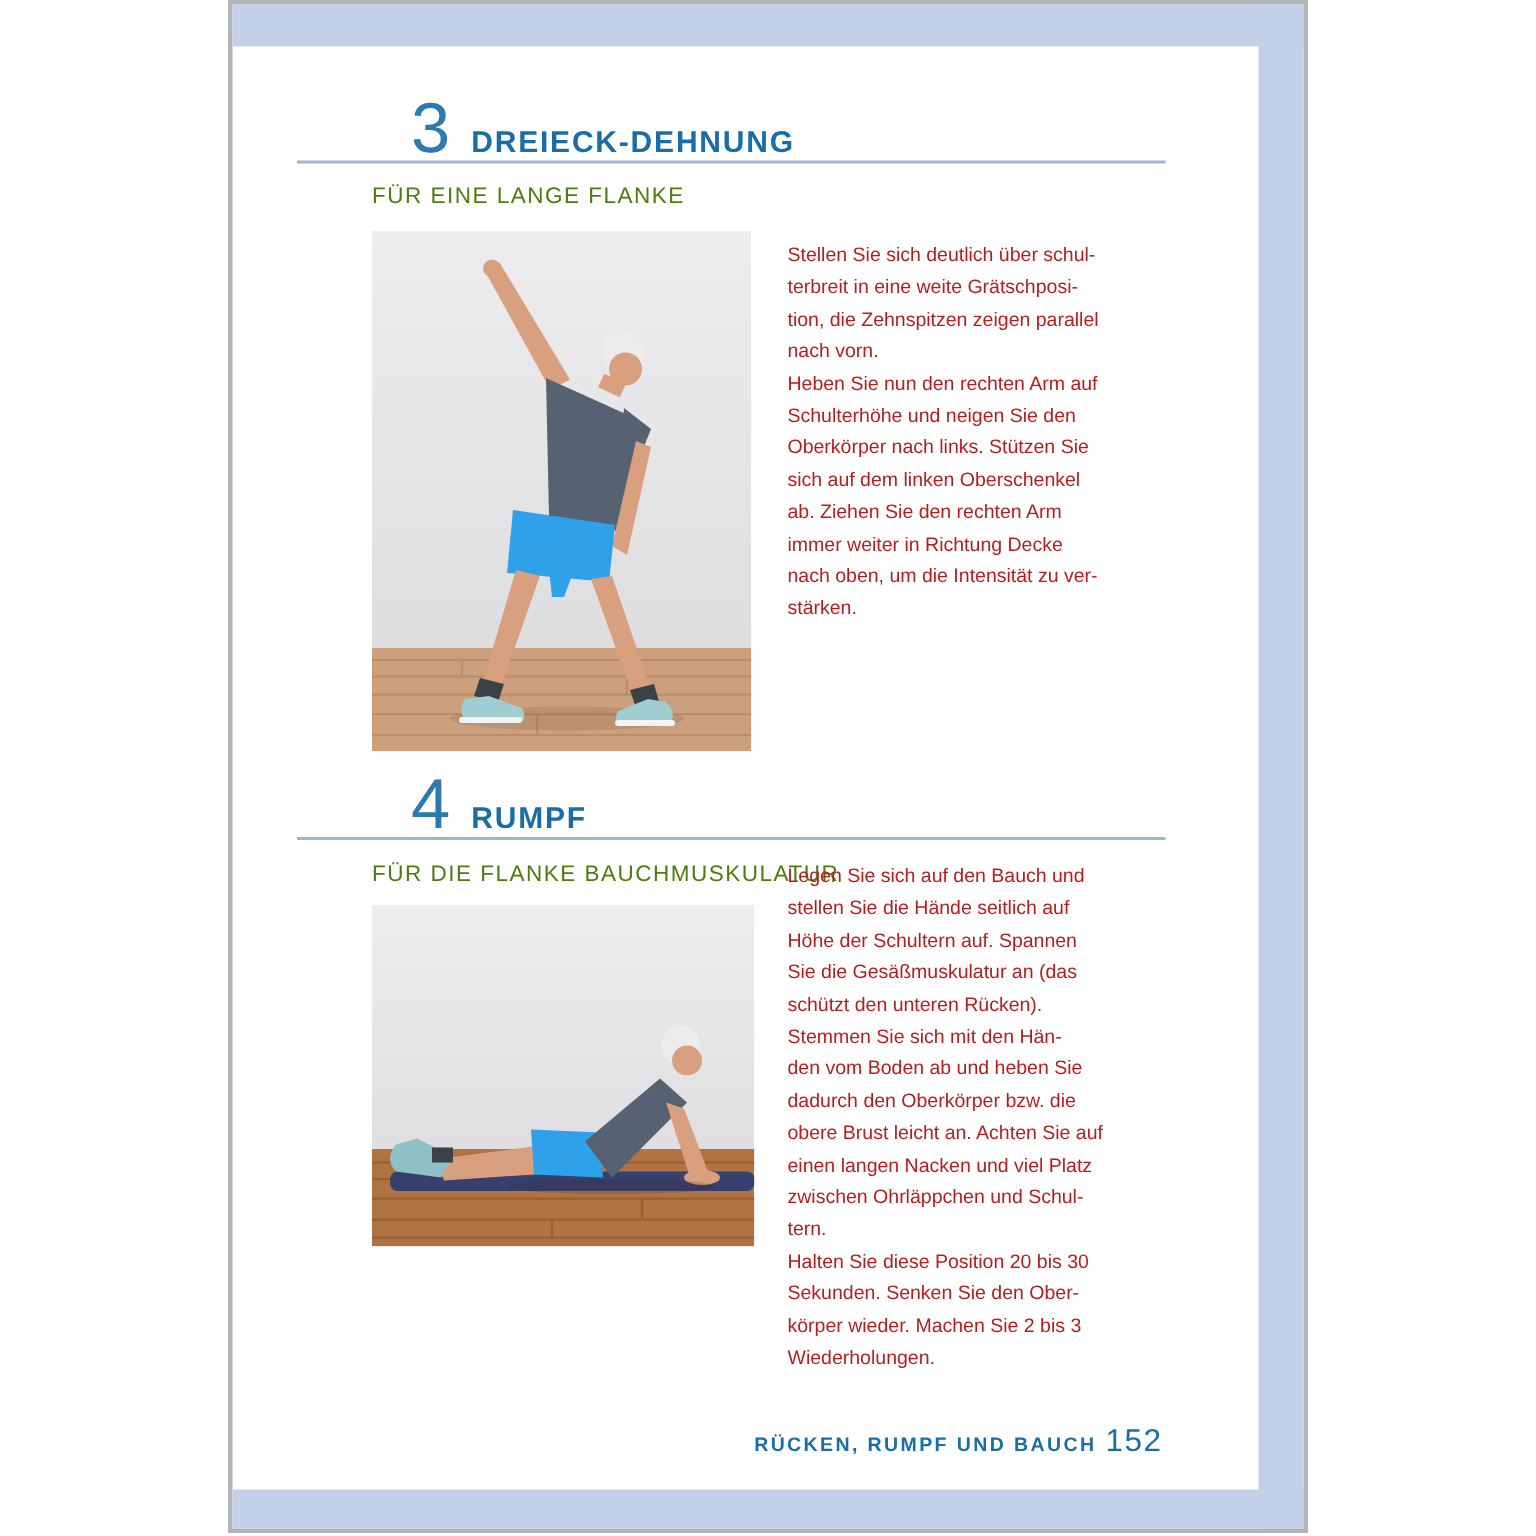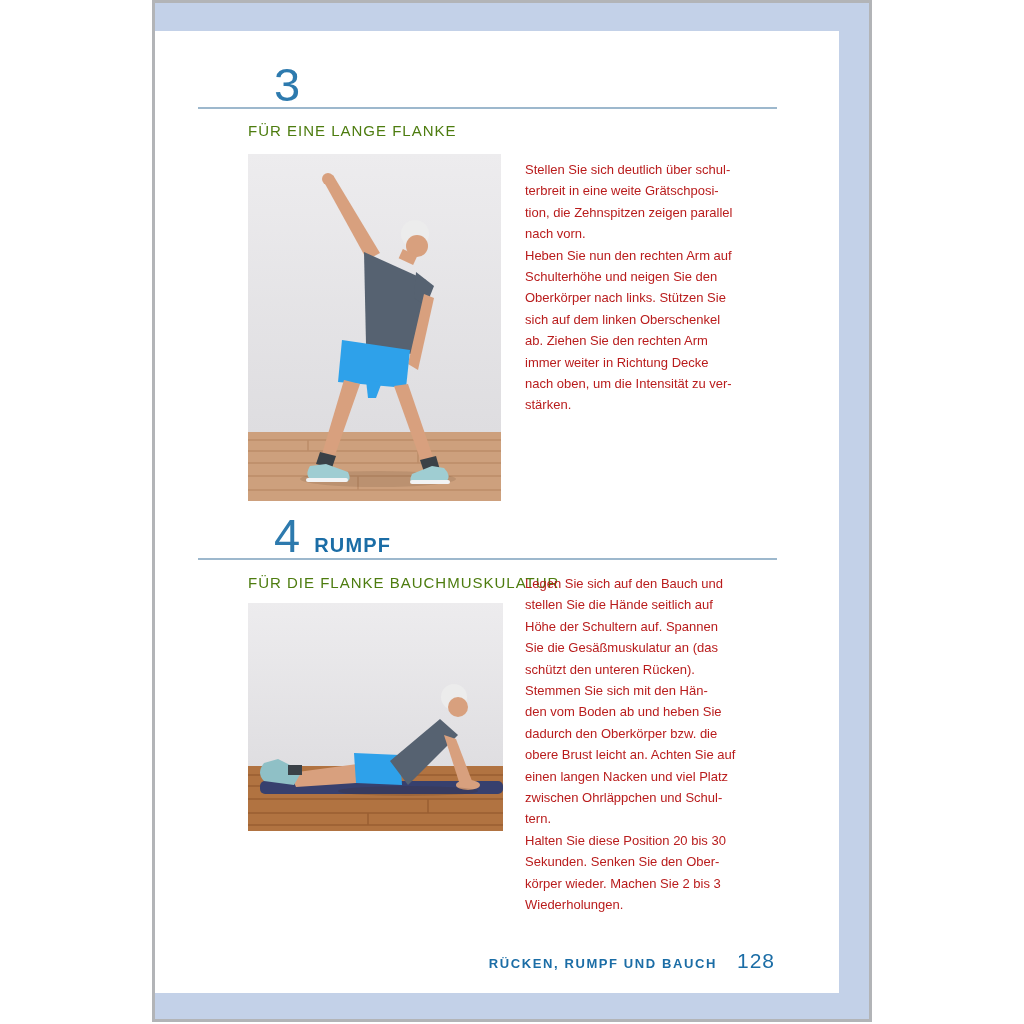--- a/index.html
+++ b/index.html
@@ -53,39 +53,40 @@
     position:absolute; left:370px; width:278px;
     font-size:13px; line-height:21.4px; color:#b91c1c;
     white-space:pre-line;
   }
   .bodytext-1 { top:156px; }
   .bodytext-2 { top:570px; }
 
   
   .footer {
     position:absolute; top:946px; right:94px;
-    display:flex; align-items:baseline; gap:20px;
+    display:flex; align-items:baseline; gap:6px;
   }
   .footer-label { font-size:13px; font-weight:700; color:#1b6da6; letter-spacing:1.6px; }
   .footer-page  { font-size:21px; font-weight:400; color:#1b6da6; letter-spacing:1px; }
 </style>
 </head>
 <body>
 
 <div class="canvas">
   <div class="book-page">
     <div class="band band-top"></div>
     <div class="band band-right"></div>
     <div class="band band-bottom"></div>
 
     <div class="content">
 
       <div class="rule rule-1"></div>
       <div class="heading heading-1">
         <span class="exercise-num">3</span>
+        <span class="exercise-title">DREIECK-DEHNUNG</span>
       </div>
       <div class="subtitle subtitle-1">FÜR EINE LANGE FLANKE</div>
 
       <figure class="photo photo-1">
         <svg width="253" height="347" viewBox="0 0 253 347">
           <defs>
             <linearGradient id="wall1" x1="0" y1="0" x2="0" y2="1">
               <stop offset="0" stop-color="#edecee"></stop>
               <stop offset="1" stop-color="#dedde0"></stop>
             </linearGradient>
@@ -205,18 +206,18 @@
 einen langen Nacken und viel Platz
 zwischen Ohrläppchen und Schul-
 tern.
 Halten Sie diese Position 20 bis 30
 Sekunden. Senken Sie den Ober-
 körper wieder. Machen Sie 2 bis 3
 Wiederholungen.</p>
 
       <div class="footer">
         <span class="footer-label">RÜCKEN, RUMPF UND BAUCH</span>
-        <span class="footer-page">128</span>
+        <span class="footer-page">152</span>
       </div>
 
     </div>
   </div>
 </div>
 
 </body></html>

